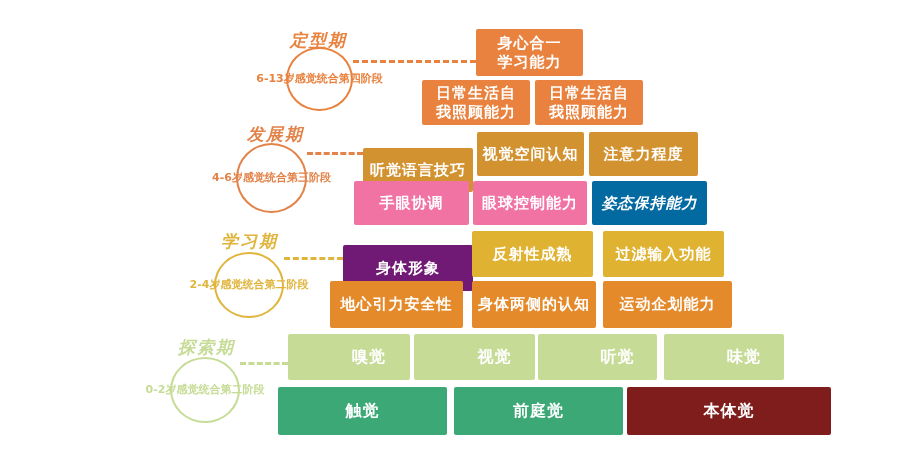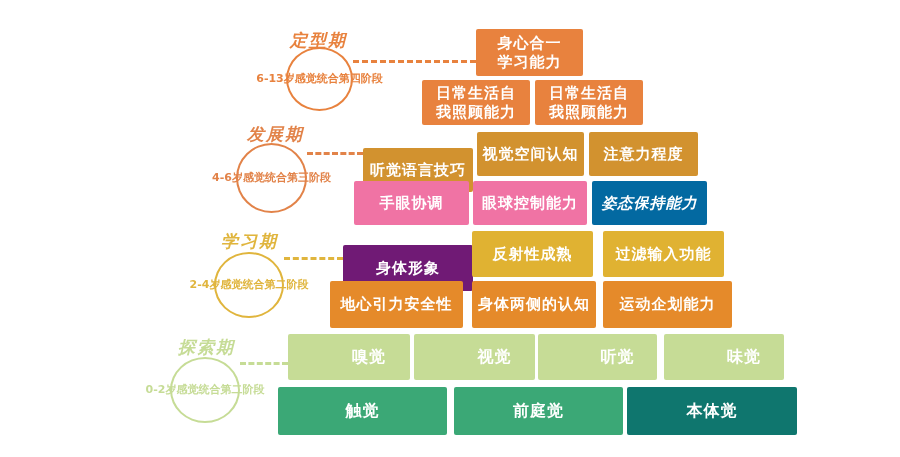--- a/index.html
+++ b/index.html
@@ -134,16 +134,16 @@
   <div>
     <div class="block small" style="left: 288px; top: 334px; width: 122px; height: 46px; background: rgb(198, 220, 150);">嗅觉</div>
     <div class="block small" style="left: 414px; top: 334px; width: 121px; height: 46px; background: rgb(198, 220, 150);">视觉</div>
     <div class="block small" style="left: 538px; top: 334px; width: 119px; height: 46px; background: rgb(198, 220, 150);">听觉</div>
     <div class="block small" style="left: 664px; top: 334px; width: 120px; height: 46px; background: rgb(198, 220, 150); text-align: center;">味觉</div>
   </div>
 
   <div>
     <div class="block base" style="left: 278px; top: 387px; width: 169px; height: 48px; background: rgb(59, 168, 118);">触觉</div>
     <div class="block base" style="left: 454px; top: 387px; width: 169px; height: 48px; background: rgb(59, 168, 118);">前庭觉</div>
-    <div class="block base" style="left: 627px; top: 387px; width: 170px; height: 48px; background: #0f766e; font-family: Liberation Serif, serif;">本体觉</div>
+    <div class="block base" style="left: 627px; top: 387px; width: 204px; height: 48px; background: #7f1d1d; font-family: Liberation Serif, serif;">本体觉</div>
   </div>
 
 </div>
 
 </body></html>

